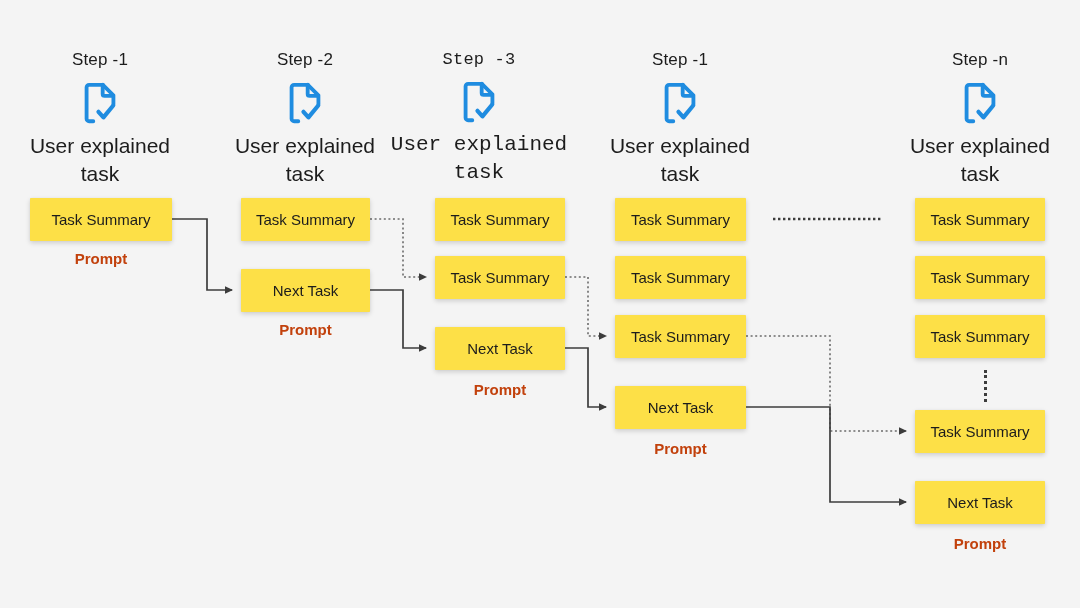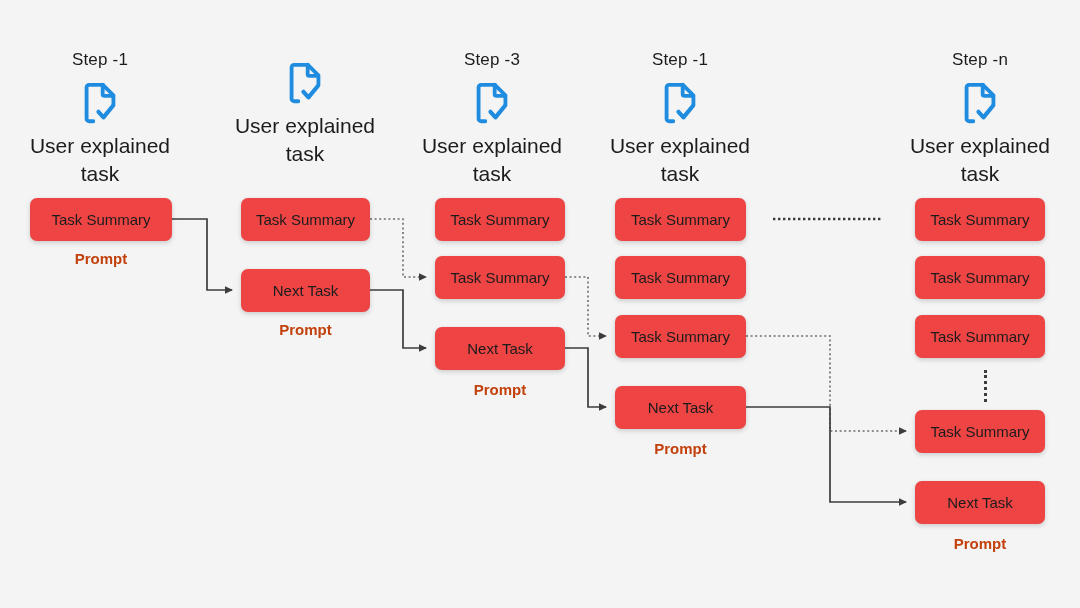--- a/index.html
+++ b/index.html
@@ -12,22 +12,22 @@
   #stage{position:absolute;inset:0;}
   svg.wires{position:absolute;left:0;top:0;width:1080px;height:608px;pointer-events:none;}
 
   .step-head{position:absolute;text-align:center;width:200px;}
   .step-title{font-size:17px;color:#1c1c1c;font-weight:400;letter-spacing:.2px;}
   .doc-icon{margin:10px auto 6px;width:46px;height:46px;display:block;}
   .step-sub{font-size:21px;color:#1c1c1c;line-height:1.35;}
 
   .node{
     position:absolute;
-    background:#ef4444;
-    border-radius:7px;
+    background:#fde047;
+    border-radius:1px;
     box-shadow:0 2px 5px rgba(0,0,0,.16), 0 0 1px rgba(0,0,0,.10);
     display:flex;align-items:center;justify-content:center;
     font-size:15px;color:#1c1c1c;
     box-sizing:border-box;
   }
   .prompt-label{
     position:absolute;text-align:center;
     font-size:15px;color:#c2410c;font-weight:bold;
   }
   .vdots{
@@ -83,38 +83,39 @@
     </svg>
     <div class="step-sub">User explained<br>task</div>
   </div>
 
   <div class="node" style="left:30px;top:198px;width:142px;height:43px;">
     <span>Task Summary</span>
   </div>
   <div class="prompt-label" style="left:30px;top:250px;width:142px;">Prompt</div>
 
   <div class="step-head" style="left:205px;top:50px;">
+    <div class="step-title">Step -2</div>
     <svg class="doc-icon" viewBox="0 0 24 24" fill="none">
       <path d="M13.5 2.5H6.3A1.3 1.3 0 0 0 5 3.8v16.4A1.3 1.3 0 0 0 6.3 21.5h2.2" stroke="#1f8ce0" stroke-width="2" stroke-linecap="round" stroke-linejoin="round"></path>
       <path d="M13.5 2.5L19 8v4.6" stroke="#1f8ce0" stroke-width="2" stroke-linecap="round" stroke-linejoin="round"></path>
       <path d="M13.4 2.7v4.6a1 1 0 0 0 1 1h4.4" stroke="#1f8ce0" stroke-width="2" stroke-linecap="round" stroke-linejoin="round"></path>
       <path d="M11.2 16.6l2.6 2.9 5.1-6.2" stroke="#1f8ce0" stroke-width="2.2" stroke-linecap="round" stroke-linejoin="round"></path>
     </svg>
     <div class="step-sub">User explained<br>task</div>
   </div>
 
   <div class="node" style="left:241px;top:198px;width:129px;height:43px;">
     <span>Task Summary</span>
   </div>
   <div class="node" style="left:241px;top:269px;width:129px;height:43px;">
     <span>Next Task</span>
   </div>
   <div class="prompt-label" style="left:241px;top:321px;width:129px;">Prompt</div>
 
-  <div class="step-head" style="left:392px;top:50px;">
+  <div class="step-head" style="left:379px;top:50px;font-family:Liberation Mono, monospace;">
     <div class="step-title">Step -3</div>
     <svg class="doc-icon" viewBox="0 0 24 24" fill="none">
       <path d="M13.5 2.5H6.3A1.3 1.3 0 0 0 5 3.8v16.4A1.3 1.3 0 0 0 6.3 21.5h2.2" stroke="#1f8ce0" stroke-width="2" stroke-linecap="round" stroke-linejoin="round"></path>
       <path d="M13.5 2.5L19 8v4.6" stroke="#1f8ce0" stroke-width="2" stroke-linecap="round" stroke-linejoin="round"></path>
       <path d="M13.4 2.7v4.6a1 1 0 0 0 1 1h4.4" stroke="#1f8ce0" stroke-width="2" stroke-linecap="round" stroke-linejoin="round"></path>
       <path d="M11.2 16.6l2.6 2.9 5.1-6.2" stroke="#1f8ce0" stroke-width="2.2" stroke-linecap="round" stroke-linejoin="round"></path>
     </svg>
     <div class="step-sub">User explained<br>task</div>
   </div>
 

